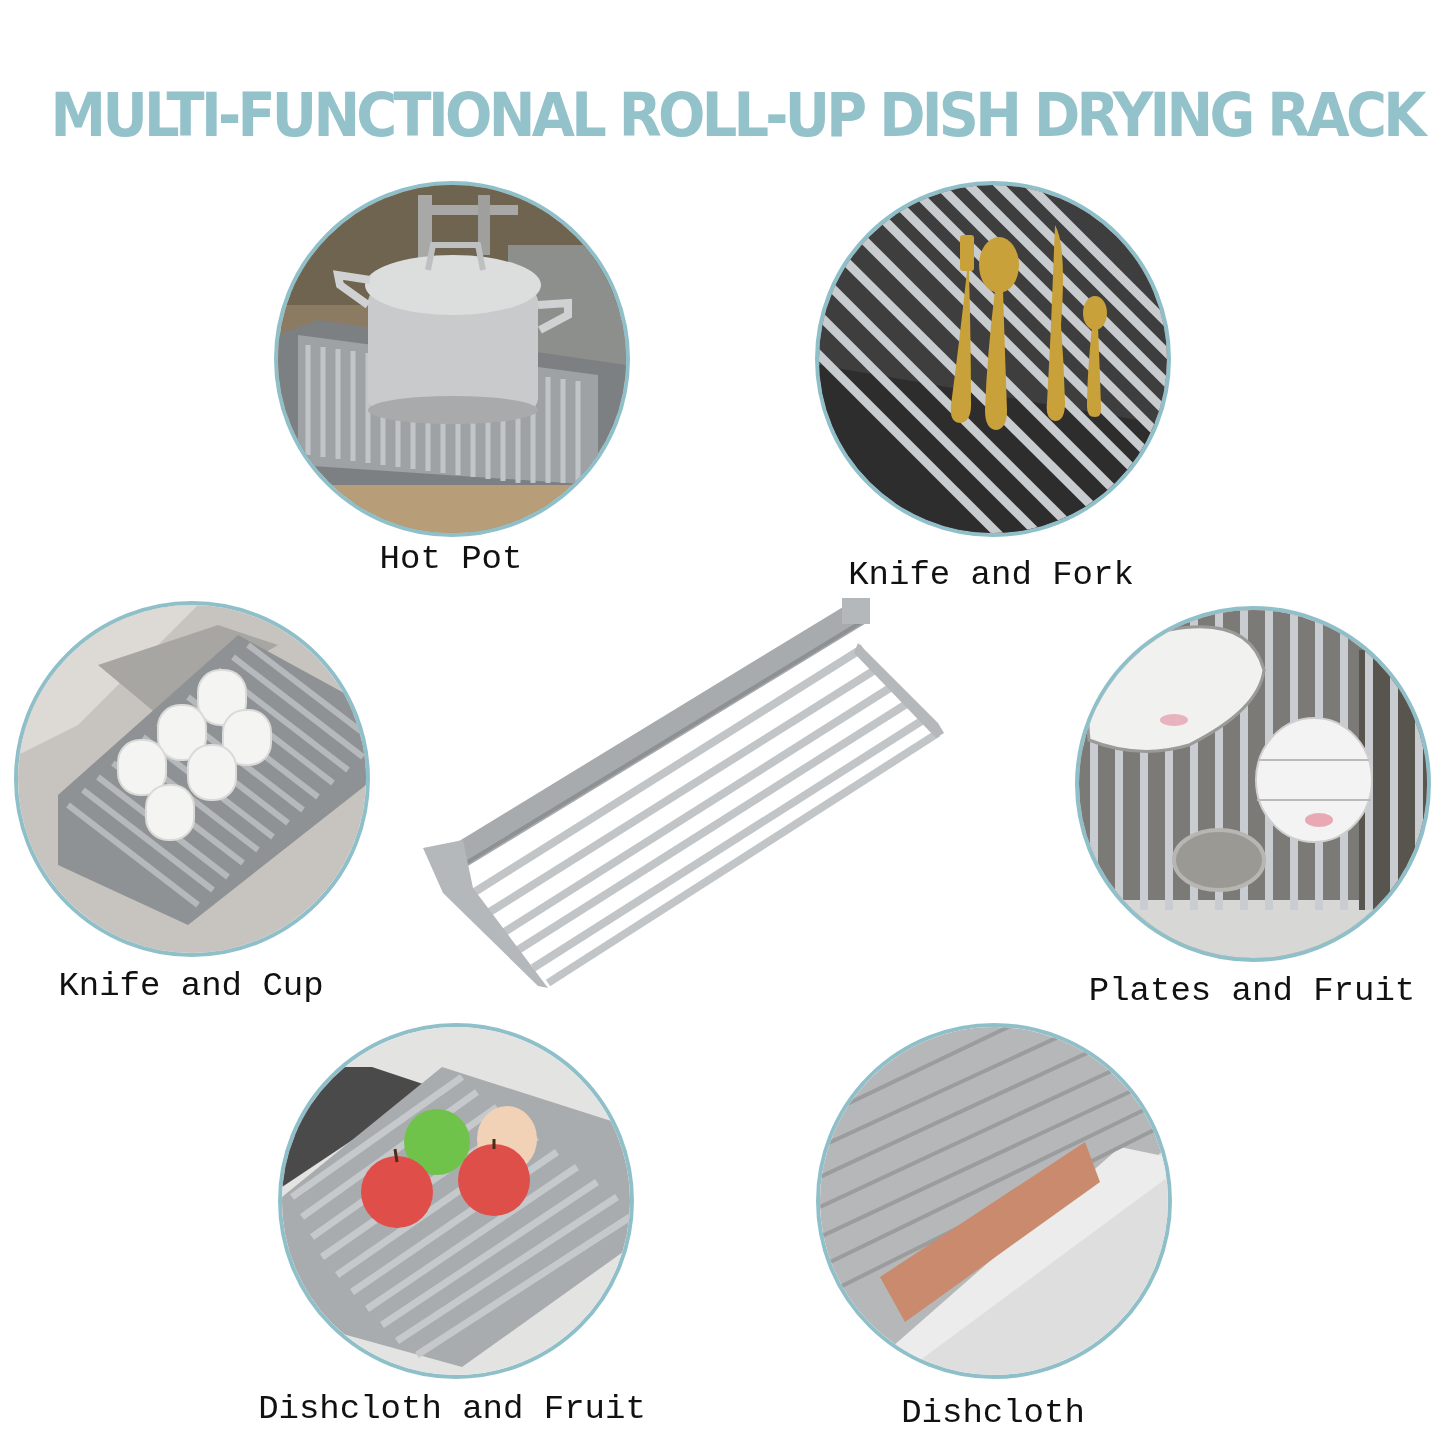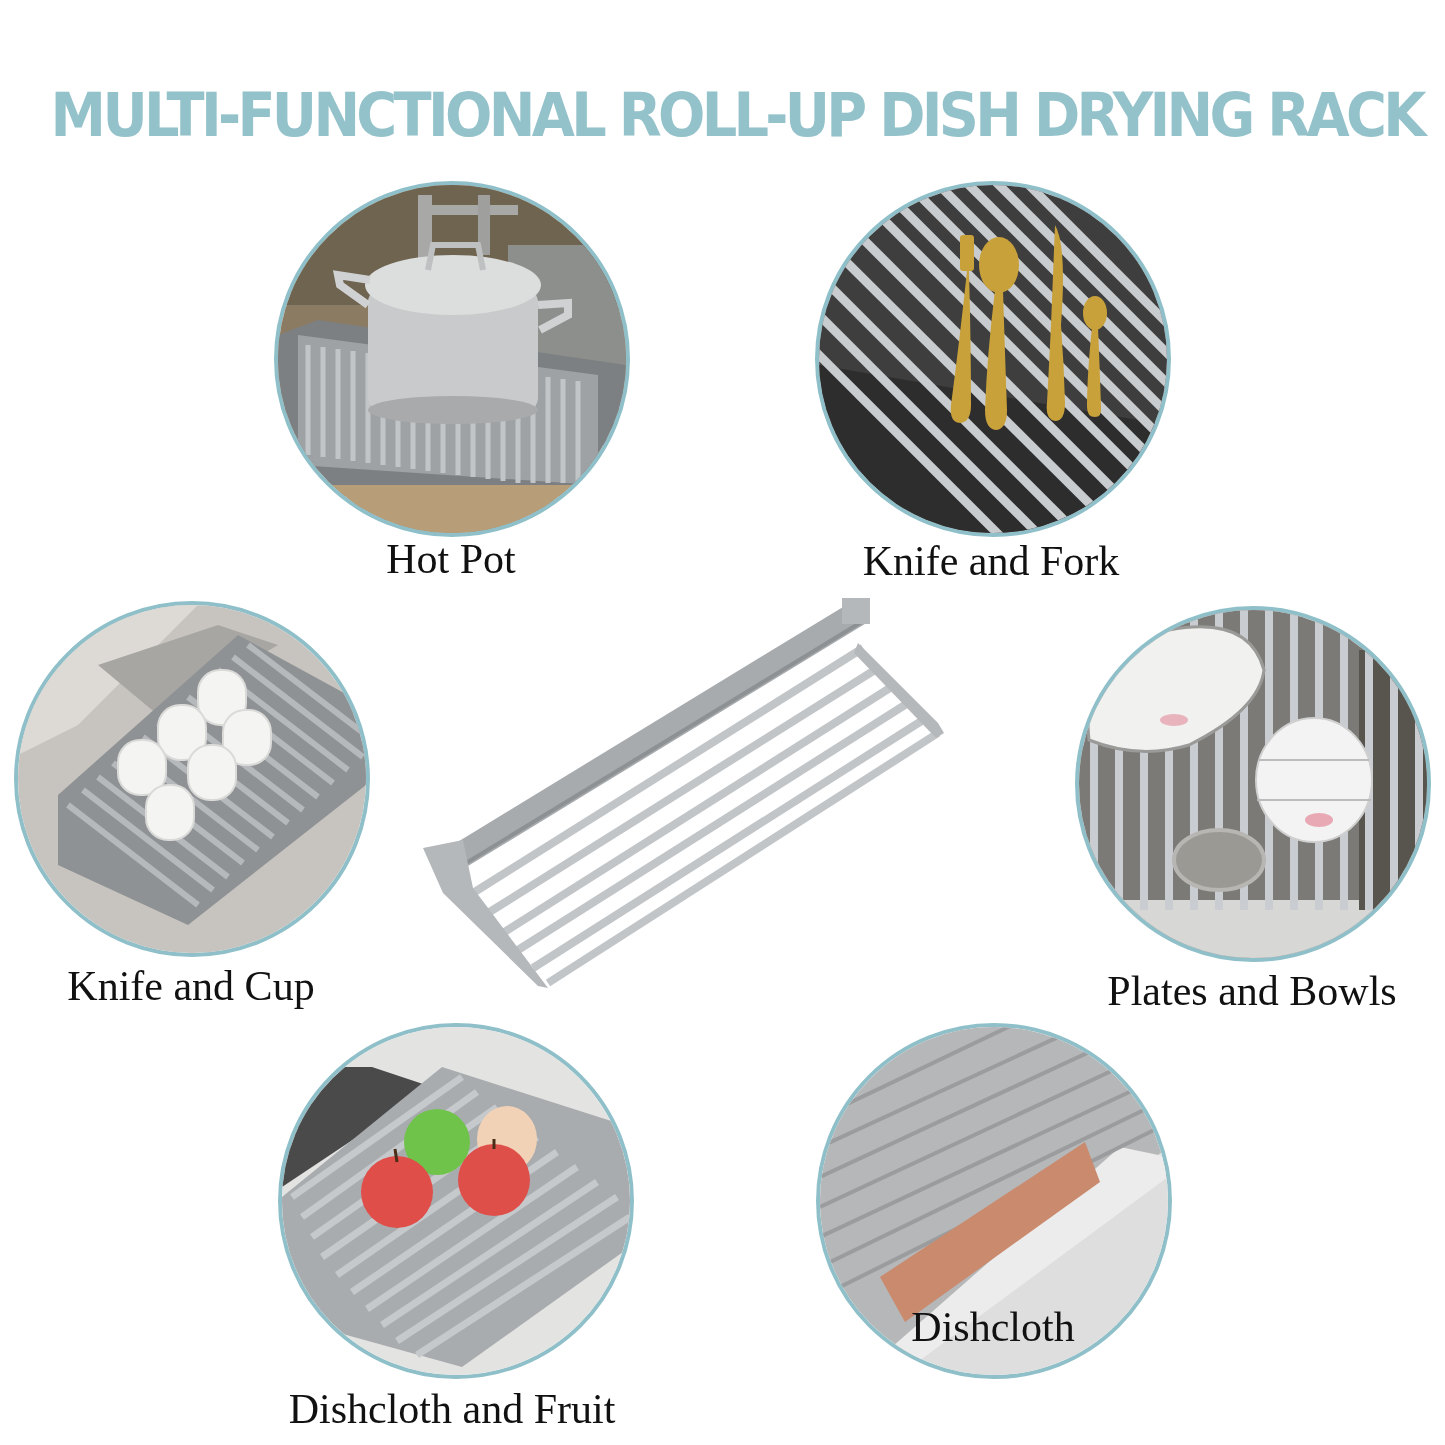--- a/index.html
+++ b/index.html
@@ -14,22 +14,22 @@
       white-space: nowrap;
     }
 
     .circle {
       position: absolute; width: 348px; height: 348px; border-radius: 50%;
       border: 4px solid #8fc0c9; overflow: hidden; box-sizing: content-box;
     }
     .circle svg { display: block; width: 100%; height: 100%; }
 
     .label {
-      position: absolute; font-family: Liberation Serif, serif;
-      font-size: 42px; color: #111111; white-space: nowrap;
+      position: absolute; font-family: Liberation Mono, monospace;
+      font-size: 34px; color: #111111; white-space: nowrap;
       transform: translateX(-50%); line-height: 44px;
     }
 
     .product {
       position: absolute; left: 418px; top: 588px; width: 540px; height: 400px;
     }
     .product svg { width: 100%; height: 100%; display: block; }
   </style>
 </head>
 <body>
@@ -100,21 +100,21 @@
       <rect x="141" y="50" width="14" height="36" rx="3"></rect>
       <path d="M148 86 Q140 160 132 220 Q130 238 142 238 Q152 236 152 220 Q152 160 150 86 Z"></path>
       <ellipse cx="180" cy="80" rx="20" ry="28"></ellipse>
       <path d="M176 105 Q168 170 166 225 Q166 245 178 245 Q188 243 188 225 Q186 170 184 105 Z"></path>
       <path d="M236 40 Q248 60 242 140 Q245 180 246 218 Q246 236 236 236 Q226 234 228 218 Q230 180 232 140 Z"></path>
       <ellipse cx="276" cy="128" rx="12" ry="17"></ellipse>
       <path d="M273 142 Q268 190 268 222 Q268 232 276 232 Q283 232 282 222 Q281 190 279 142 Z"></path>
     </g>
   </svg>
 </div>
-<div class="label" style="left:991px; top:539px;">Knife and Fork</div>
+<div class="label" style="left:991px; top:553px;">Knife and Fork</div>
 
 <div class="circle" style="left:14px; top:601px;">
   <svg viewBox="0 0 348 348">
     <rect width="348" height="348" fill="#c7c4bf"></rect>
     <polygon points="0,0 180,0 60,120 0,150" fill="#dddad5"></polygon>
     <polygon points="80,60 200,20 260,40 140,110" fill="#a8a6a2"></polygon>
     <polygon points="40,190 220,30 348,100 348,180 170,320 40,260" fill="#8f9295"></polygon>
     <g stroke="#b6b9bc" stroke-width="6">
       <line x1="50" y1="200" x2="180" y2="300"></line>
         <line x1="65" y1="185" x2="195" y2="285"></line>
@@ -165,21 +165,21 @@
     </g>
     <ellipse cx="140" cy="250" rx="45" ry="30" fill="#9b9994" stroke="#b8b6b2" stroke-width="4"></ellipse>
     <path d="M10 130 Q0 40 90 20 Q170 5 185 60 Q180 100 110 135 Q60 150 10 130 Z" fill="#f1f1f0" stroke="#9a9a98" stroke-width="3"></path>
     <ellipse cx="95" cy="110" rx="14" ry="6" fill="#e8b3bc"></ellipse>
     <ellipse cx="235" cy="170" rx="58" ry="62" fill="#f3f3f3" stroke="#cfcfcf" stroke-width="2"></ellipse>
     <line x1="180" y1="150" x2="290" y2="150" stroke="#bbbbbb" stroke-width="2"></line>
     <line x1="178" y1="190" x2="292" y2="190" stroke="#bbbbbb" stroke-width="2"></line>
     <ellipse cx="240" cy="210" rx="14" ry="7" fill="#e8a9b4"></ellipse>
   </svg>
 </div>
-<div class="label" style="left:1252px; top:969px;">Plates and Bowls</div>
+<div class="label" style="left:1252px; top:969px;">Plates and Fruit</div>
 
 <div class="circle" style="left:278px; top:1023px;">
   <svg viewBox="0 0 348 348">
     <rect width="348" height="348" fill="#e3e3e2"></rect>
     <polygon points="0,40 90,40 150,60 0,160" fill="#4a4a4a"></polygon>
     <polygon points="0,170 160,40 348,100 348,220 180,340 0,290" fill="#a9acaf"></polygon>
     <g stroke="#c6c9cc" stroke-width="7">
       <line x1="10" y1="170" x2="180" y2="50"></line>
         <line x1="20" y1="190" x2="195" y2="65"></line>
       <line x1="30" y1="210" x2="215" y2="80"></line>
@@ -212,21 +212,21 @@
       <line x1="0" y1="120" x2="260" y2="0"></line>
         <line x1="0" y1="150" x2="280" y2="20"></line>
       <line x1="0" y1="180" x2="300" y2="40"></line>
         <line x1="0" y1="210" x2="320" y2="60"></line>
       <line x1="0" y1="240" x2="330" y2="80"></line>
         <line x1="0" y1="270" x2="340" y2="100"></line>
     </g>
     <polygon points="60,250 265,115 280,155 85,295" fill="#c98a6e"></polygon>
   </svg>
 </div>
-<div class="label" style="left:993px; top:1305px;">Dishcloth</div>
+<div class="label" style="left:993px; top:1391px;">Dishcloth</div>
 
 <div class="product">
   <svg viewBox="0 0 540 400">
     <g stroke-linecap="butt">
       <line x1="30" y1="275" x2="440" y2="25" stroke="#a7abae" stroke-width="26"></line>
       <line x1="35" y1="283" x2="445" y2="33" stroke="#8d9194" stroke-width="4"></line>
       <line x1="55" y1="305" x2="445" y2="60" stroke="#c2c5c7" stroke-width="8"></line>
       <line x1="70" y1="325" x2="460" y2="80" stroke="#c2c5c7" stroke-width="8"></line>
       <line x1="85" y1="345" x2="475" y2="98" stroke="#c2c5c7" stroke-width="8"></line>
       <line x1="100" y1="362" x2="490" y2="115" stroke="#c2c5c7" stroke-width="8"></line>

